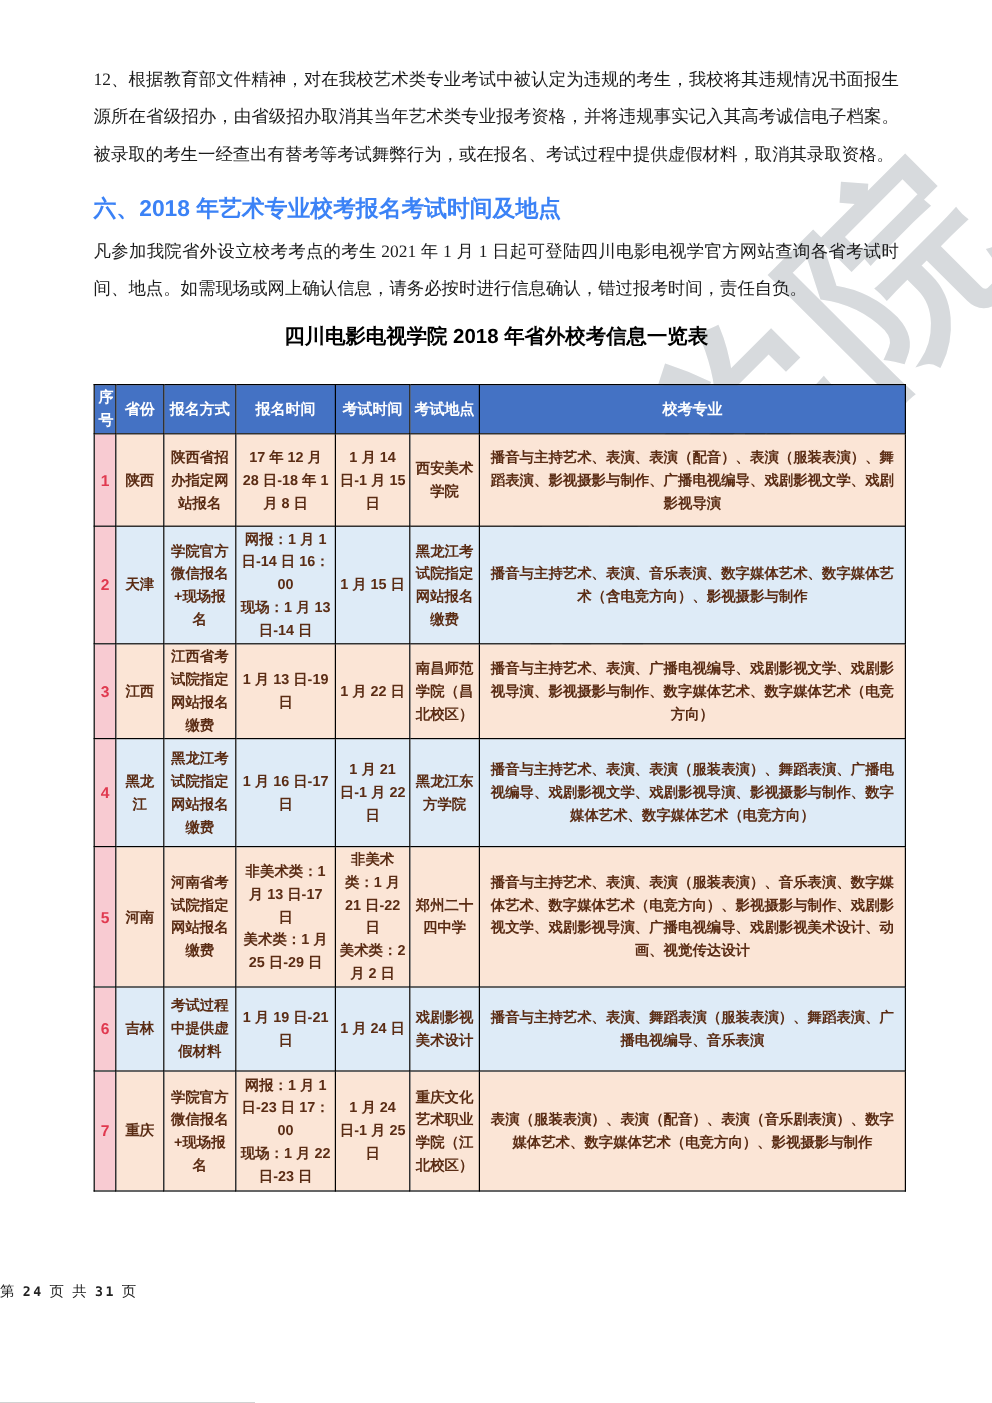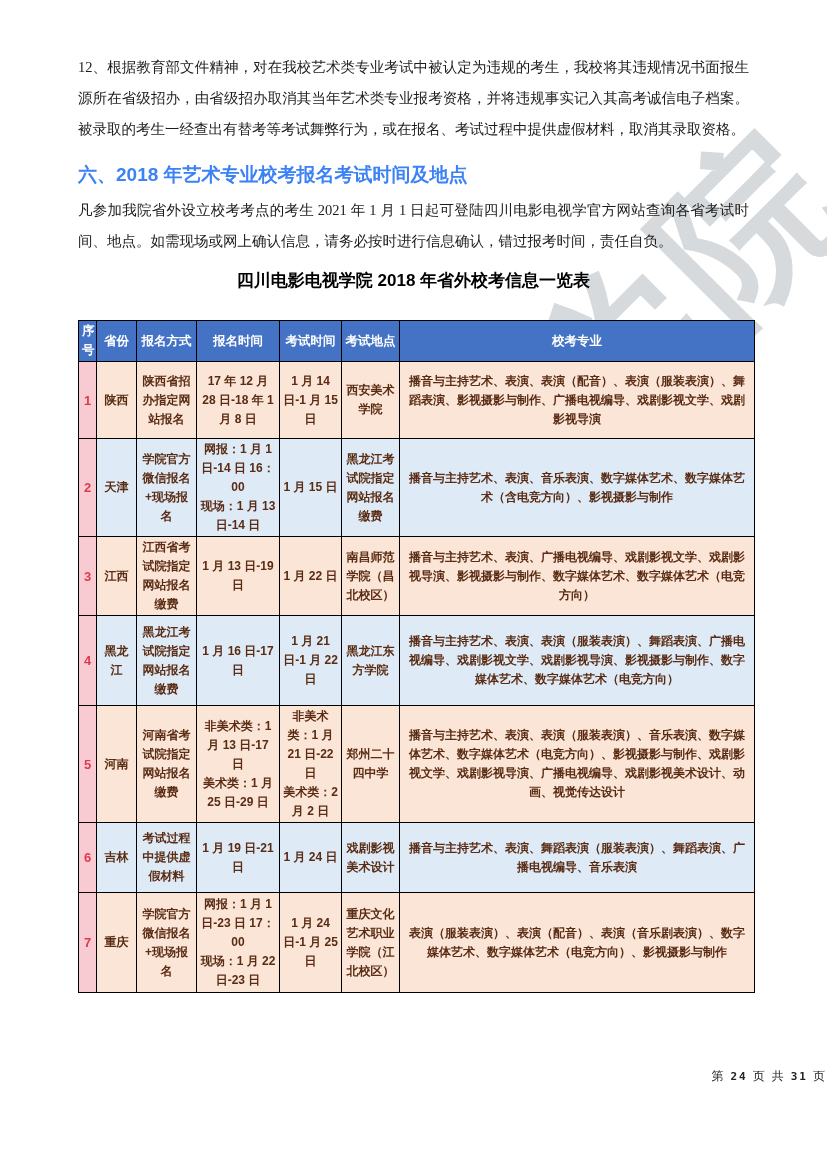--- a/index.html
+++ b/index.html
@@ -44,21 +44,21 @@
   table.exam td { text-align:center; white-space:pre-line; color:var(--cell_text, #5a2c14); }
   table.exam td.no {
     background:var(--no_bg, #F8CBD2); color:var(--no_text, #E0394F);
     font-size:13px;
   }
   table.exam tr.odd  td:not(.no) { background:var(--row_odd, #FBE5D6); }
   table.exam tr.even td:not(.no) { background:var(--row_even, #DEEBF7); }
   table.exam td.majors { text-align:center; padding:3px 6px; }
   .footer {
     position:absolute; z-index:1; top:1068px; left:0; right:0;
-    text-align:right; font-size:12px; color:#222;
+    text-align:left; font-size:12px; color:#222;
     font-family:"Liberation Serif", serif; letter-spacing:2px;
   }
   .footer .num { font-weight:bold; font-family:"DejaVu Sans Mono", monospace; font-size:11px; }
 </style>
 </head>
 <body>
 
 <div class="page">
 
   <div class="watermark">视学院</div>

